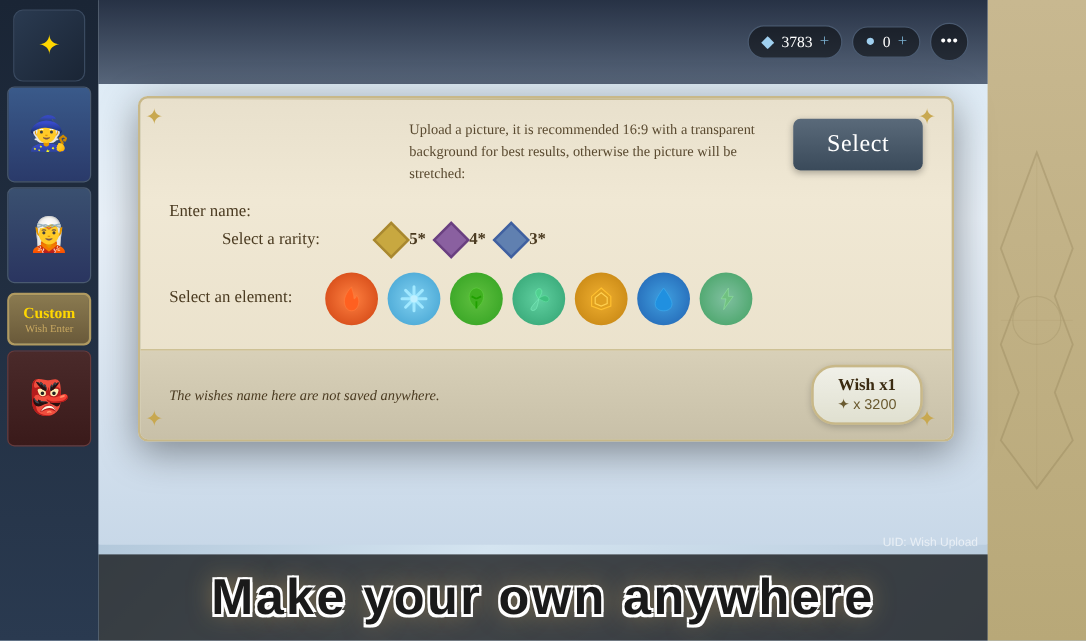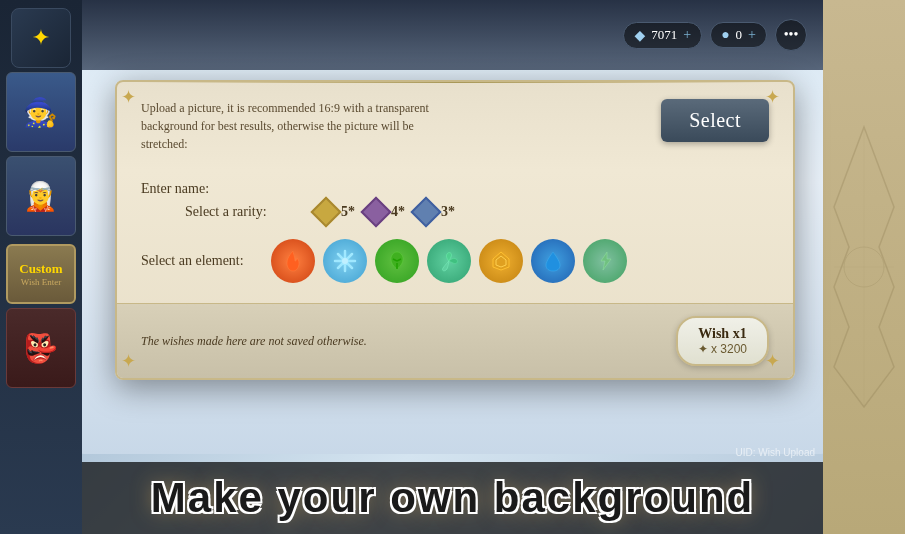--- a/index.html
+++ b/index.html
@@ -62,21 +62,21 @@
       border: 1px solid #4a5a70;
       background: linear-gradient(180deg, #3a5a8a 0%, #2a3a6a 100%);
       display: flex;
       align-items: center;
       justify-content: center;
       font-size: 28px;
     }
 
     .sidebar-custom-btn {
       width: 70px;
-      height: 60px;
+      height: 44px;
       background: linear-gradient(180deg, #8a7a50 0%, #6a5a3a 100%);
       border-radius: 6px;
       border: 2px solid #b09a60;
       display: flex;
       flex-direction: column;
       align-items: center;
       justify-content: center;
       cursor: pointer;
       margin-top: 4px;
     }
@@ -214,22 +214,22 @@
     }
 
     .dialog-body {
       padding: 16px 24px 12px;
     }
 
     
     .upload-section {
       display: flex;
       align-items: flex-start;
-      justify-content: space-between;
-      margin-bottom: 28px;
+      justify-content: flex-end;
+      margin-bottom: 16px;
     }
 
     .upload-desc {
       font-size: 12px;
       color: #5a4a30;
       line-height: 1.5;
       max-width: 320px;
     }
 
     .select-btn {
@@ -444,21 +444,21 @@
     <path d="M35 10 L50 50 L65 90 L50 130 L65 170 L50 210 L65 250 L35 290 L5 250 L20 210 L5 170 L20 130 L5 90 L20 50 Z" fill="none" stroke="#8a7a50" stroke-width="1.5" opacity="0.6"></path>
     <circle cx="35" cy="150" r="20" fill="none" stroke="#8a7a50" stroke-width="1" opacity="0.4"></circle>
     <path d="M35 10 L35 290" fill="none" stroke="#8a7a50" stroke-width="0.5" opacity="0.3"></path>
     <path d="M5 150 L65 150" fill="none" stroke="#8a7a50" stroke-width="0.5" opacity="0.3"></path>
   </svg>
 </div>
 
 <div class="header-bar">
   <div class="currency-pill">
     <span class="currency-icon">◆</span>
-    <span>7071</span>
+    <span>3783</span>
     <span class="currency-add">+</span>
   </div>
   <div class="currency-pill">
     <span class="currency-icon">●</span>
     <span>0</span>
     <span class="currency-add">+</span>
   </div>
   <div class="more-btn">
     <span>•••</span>
   </div>
@@ -544,28 +544,28 @@
         <div class="element-icon elem-electro">
           <svg width="28" height="28" viewBox="0 0 28 28">
               <path d="M16 5 L10 14 L14 14 L12 23 L20 12 L16 12 Z" fill="#70c080" stroke="#90e0a0" stroke-width="0.5"></path>
             </svg>
         </div>
       </div>
     </div>
   </div>
 
   <div class="dialog-footer">
-    <span class="footer-warning">The wishes made here are not saved otherwise.</span>
+    <span class="footer-warning">The wishes name here are not saved anywhere.</span>
     <button class="wish-btn">
       <span class="wish-btn-label">Wish x1</span>
       <span class="wish-btn-cost">
         <span>✦</span>
         <span>x 3200</span>
       </span>
     </button>
   </div>
 </div>
 
 <div class="uid-label">UID: Wish Upload</div>
 
 <div class="bottom-title">
-  <span class="bottom-title-text">Make your own background</span>
+  <span class="bottom-title-text">Make your own anywhere</span>
 </div>
 
 </body></html>

